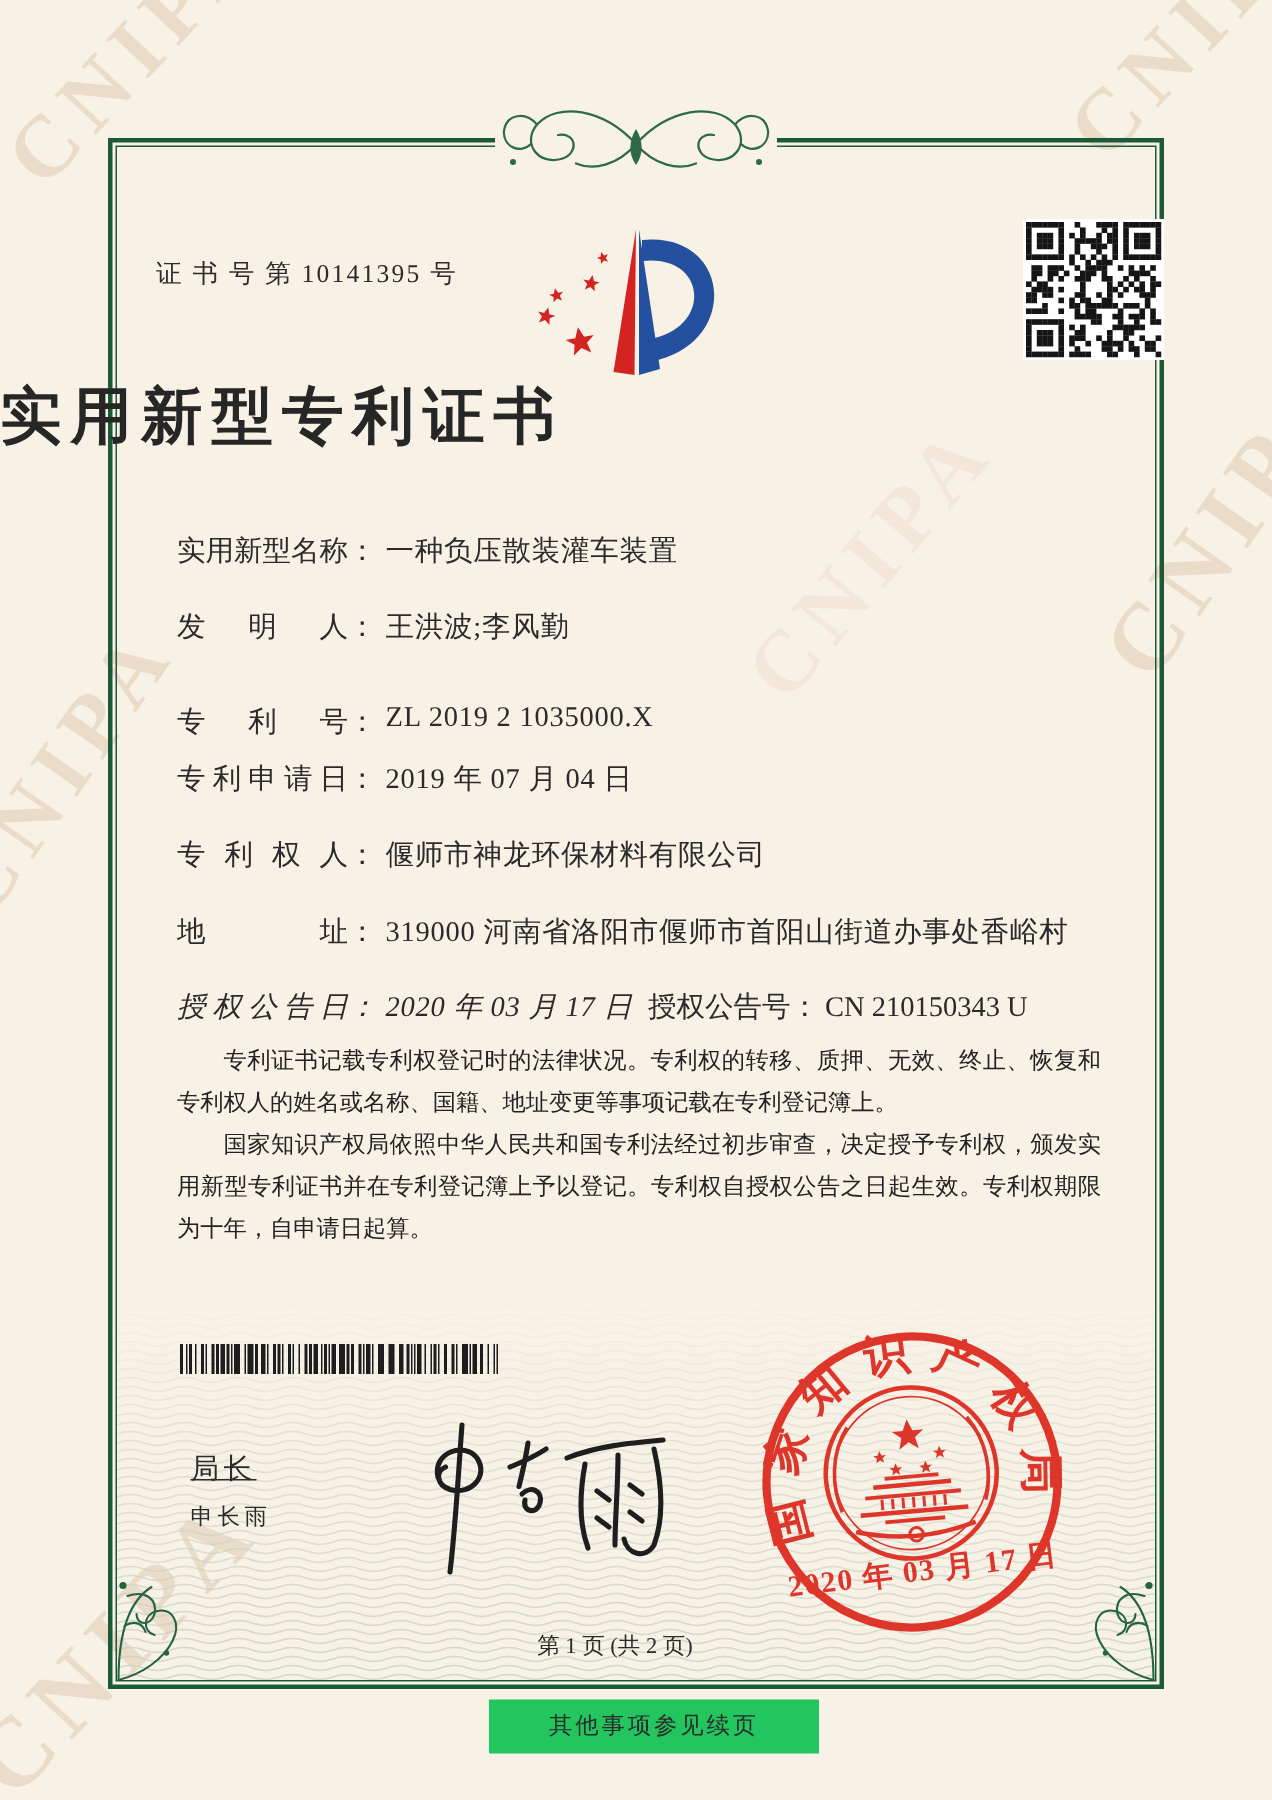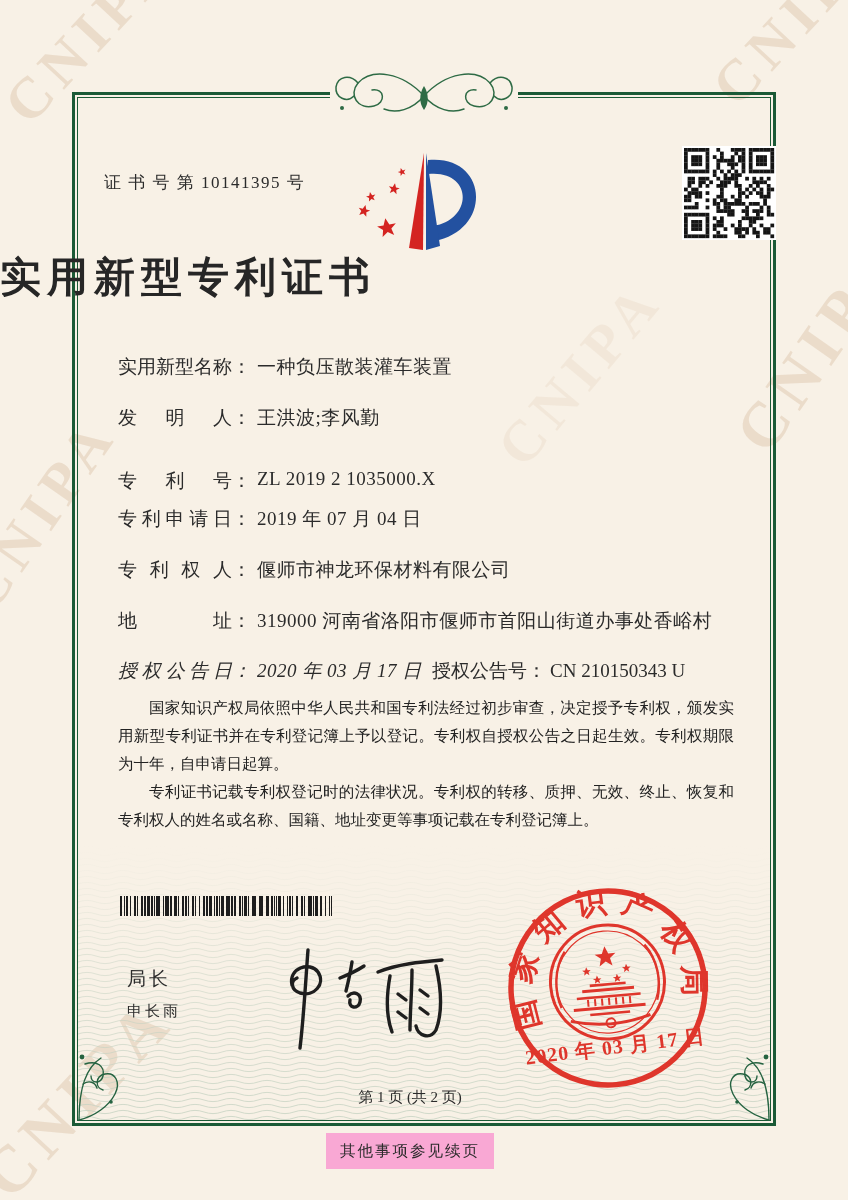--- a/index.html
+++ b/index.html
@@ -15,24 +15,24 @@
   .title{left:0;top:250px;width:720px;text-align:left;font-size:41px;font-weight:bold;
          letter-spacing:6px;color:#262626;z-index:3;}
   .frow{position:absolute;left:118px;font-size:19px;white-space:nowrap;z-index:3;}
   .flabel{display:inline-block;width:114px;text-align:justify;text-align-last:justify;vertical-align:top;}
   .colon{display:inline-block;vertical-align:top;}
   .fvalue{display:inline-block;padding-left:6px;vertical-align:top;letter-spacing:0.5px;}
   .grant2{position:absolute;left:432px;top:658px;font-size:19px;white-space:nowrap;z-index:3;}
   .bodytext{position:absolute;left:118px;top:694px;width:616px;font-size:15.5px;line-height:28px;
             text-align:justify;z-index:3;color:#222;}
   .bodytext p{margin:0;text-indent:2em;}
-  .director-title{left:127px;top:966px;font-size:19px;letter-spacing:3px;z-index:3;}
+  .director-title{left:127px;top:966px;font-size:19px;letter-spacing:3px;z-index:3;text-decoration:underline;}
   .director-name{left:127px;top:1002px;font-size:15px;letter-spacing:3px;z-index:3;}
   .page-num{left:0;top:1088px;width:820px;text-align:center;font-size:15px;z-index:3;}
-  .foot-box{left:326px;top:1133px;width:168px;height:36px;background:#f9a8d4;z-index:3;
+  .foot-box{left:326px;top:1133px;width:220px;height:36px;background:#22c55e;z-index:3;
             text-align:center;font-size:15.5px;line-height:36px;letter-spacing:2px;}
   .waves{left:78px;top:845px;z-index:1;}
   .wavefade{left:78px;top:845px;width:692px;height:110px;z-index:1;
             background:linear-gradient(rgba(248,241,230,1),rgba(248,241,230,0));}
   .sealwrap{left:505px;top:885px;width:206px;height:206px;z-index:4;transform:rotate(-5deg);opacity:.9;}
   svg{display:block;}
 </style>
 </head>
 <body>
 
@@ -485,22 +485,22 @@
     <span class="flabel">地址</span><span class="colon">：</span><span class="fvalue">319000 河南省洛阳市偃师市首阳山街道办事处香峪村</span>
   </div>
   <div class="frow" style="top:658px;font-style:italic;">
     <span class="flabel">授权公告日</span><span class="colon">：</span><span class="fvalue">2020 年 03 月 17 日</span>
   </div>
   <div class="grant2">
     <span>授权公告号</span><span>：</span><span style="padding-left:4px;">CN 210150343 U</span>
   </div>
 
   <div class="bodytext">
+    <p>专利证书记载专利权登记时的法律状况。专利权的转移、质押、无效、终止、恢复和专利权人的姓名或名称、国籍、地址变更等事项记载在专利登记簿上。</p>
     <p>国家知识产权局依照中华人民共和国专利法经过初步审查，决定授予专利权，颁发实用新型专利证书并在专利登记簿上予以登记。专利权自授权公告之日起生效。专利权期限为十年，自申请日起算。</p>
-    <p>专利证书记载专利权登记时的法律状况。专利权的转移、质押、无效、终止、恢复和专利权人的姓名或名称、国籍、地址变更等事项记载在专利登记簿上。</p>
   </div>
 
   <svg id="barcode" class="abs" style="left:120px;top:896px;z-index:3;" width="218" height="20">
       <rect x="0" y="0" width="2" height="20" fill="#1d1d1d"></rect>
       <rect x="4" y="0" width="1" height="20" fill="#1d1d1d"></rect>
       <rect x="6" y="0" width="2" height="20" fill="#1d1d1d"></rect>
       <rect x="10" y="0" width="1" height="20" fill="#1d1d1d"></rect>
       <rect x="14" y="0" width="2" height="20" fill="#1d1d1d"></rect>
       <rect x="17" y="0" width="1" height="20" fill="#1d1d1d"></rect>
       <rect x="21" y="0" width="2" height="20" fill="#1d1d1d"></rect>

